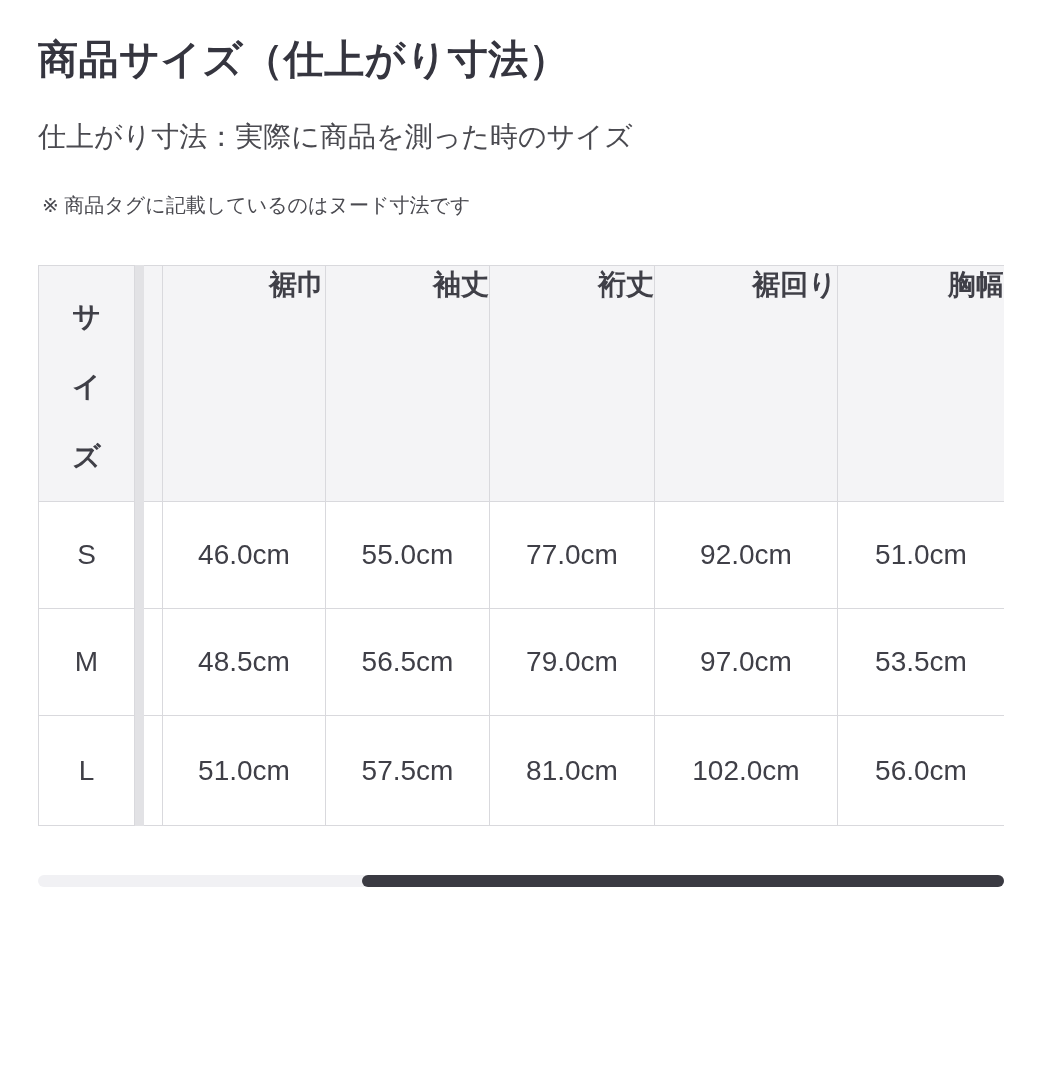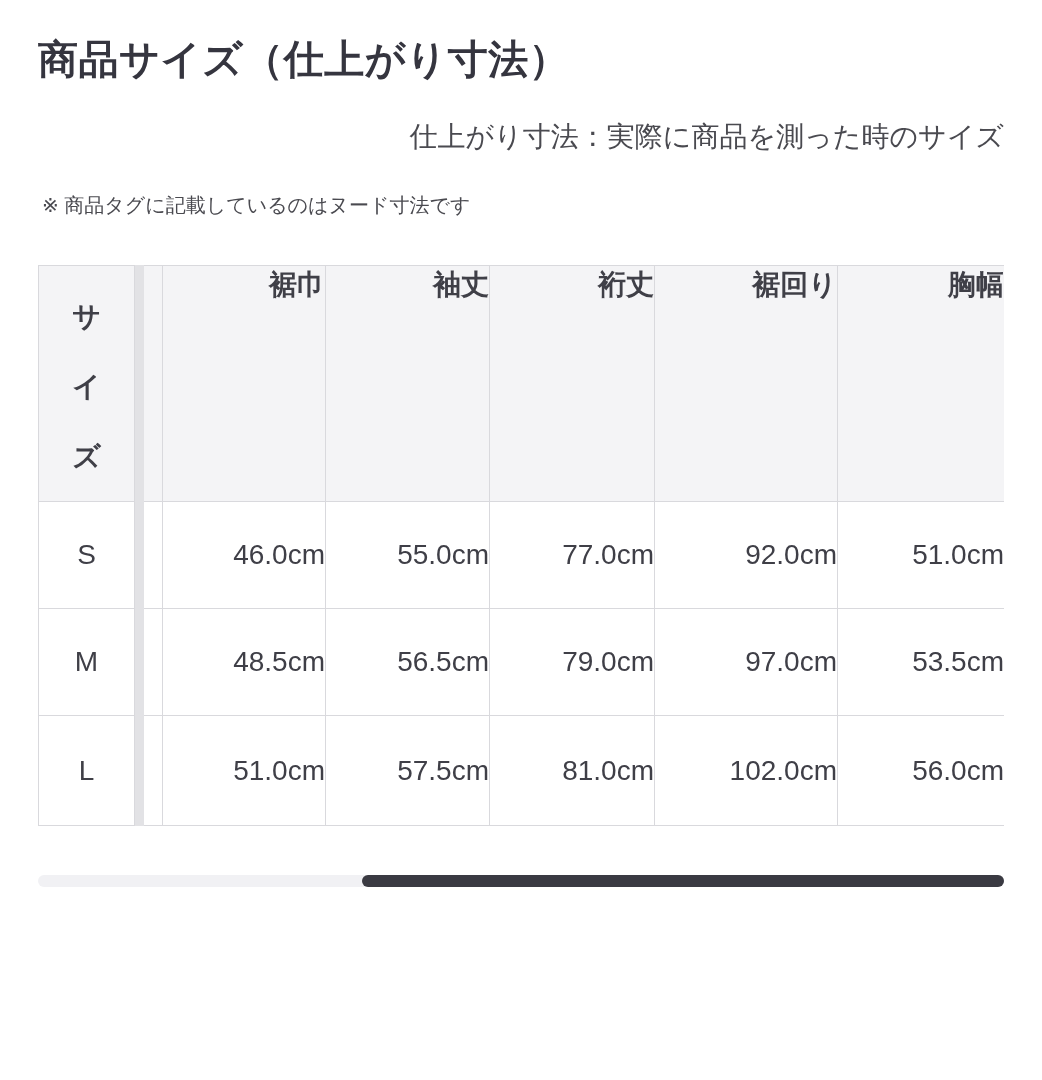--- a/index.html
+++ b/index.html
@@ -31,21 +31,20 @@
     color:var(--heading);
     letter-spacing:0.5px;
   }
 
   .definitions{margin-top:30px;}
   .definition-line{
     margin:0;
     font-size:28px;
     line-height:50px;
     color:var(--body);
-    text-align:right;
   }
 
   .note-line{
     margin:26px 0 0 4px;
     font-size:20px;
     line-height:34px;
     color:var(--body);
   }
 
   .table-wrap{
@@ -83,21 +82,21 @@
   }
   thead th .vchar{
     display:block;
     height:70px;
     line-height:70px;
   }
   thead th.col-spacer{padding:0;}
 
   tbody td{
     background:#ffffff;
-    text-align:right;
+    text-align:center;
     vertical-align:middle;
     padding-left:31px;
     font-weight:400;
   }
   tbody td.col-size{
     text-align:center;
     padding-left:0;
   }
   tbody td.col-spacer{padding:0;}
 

